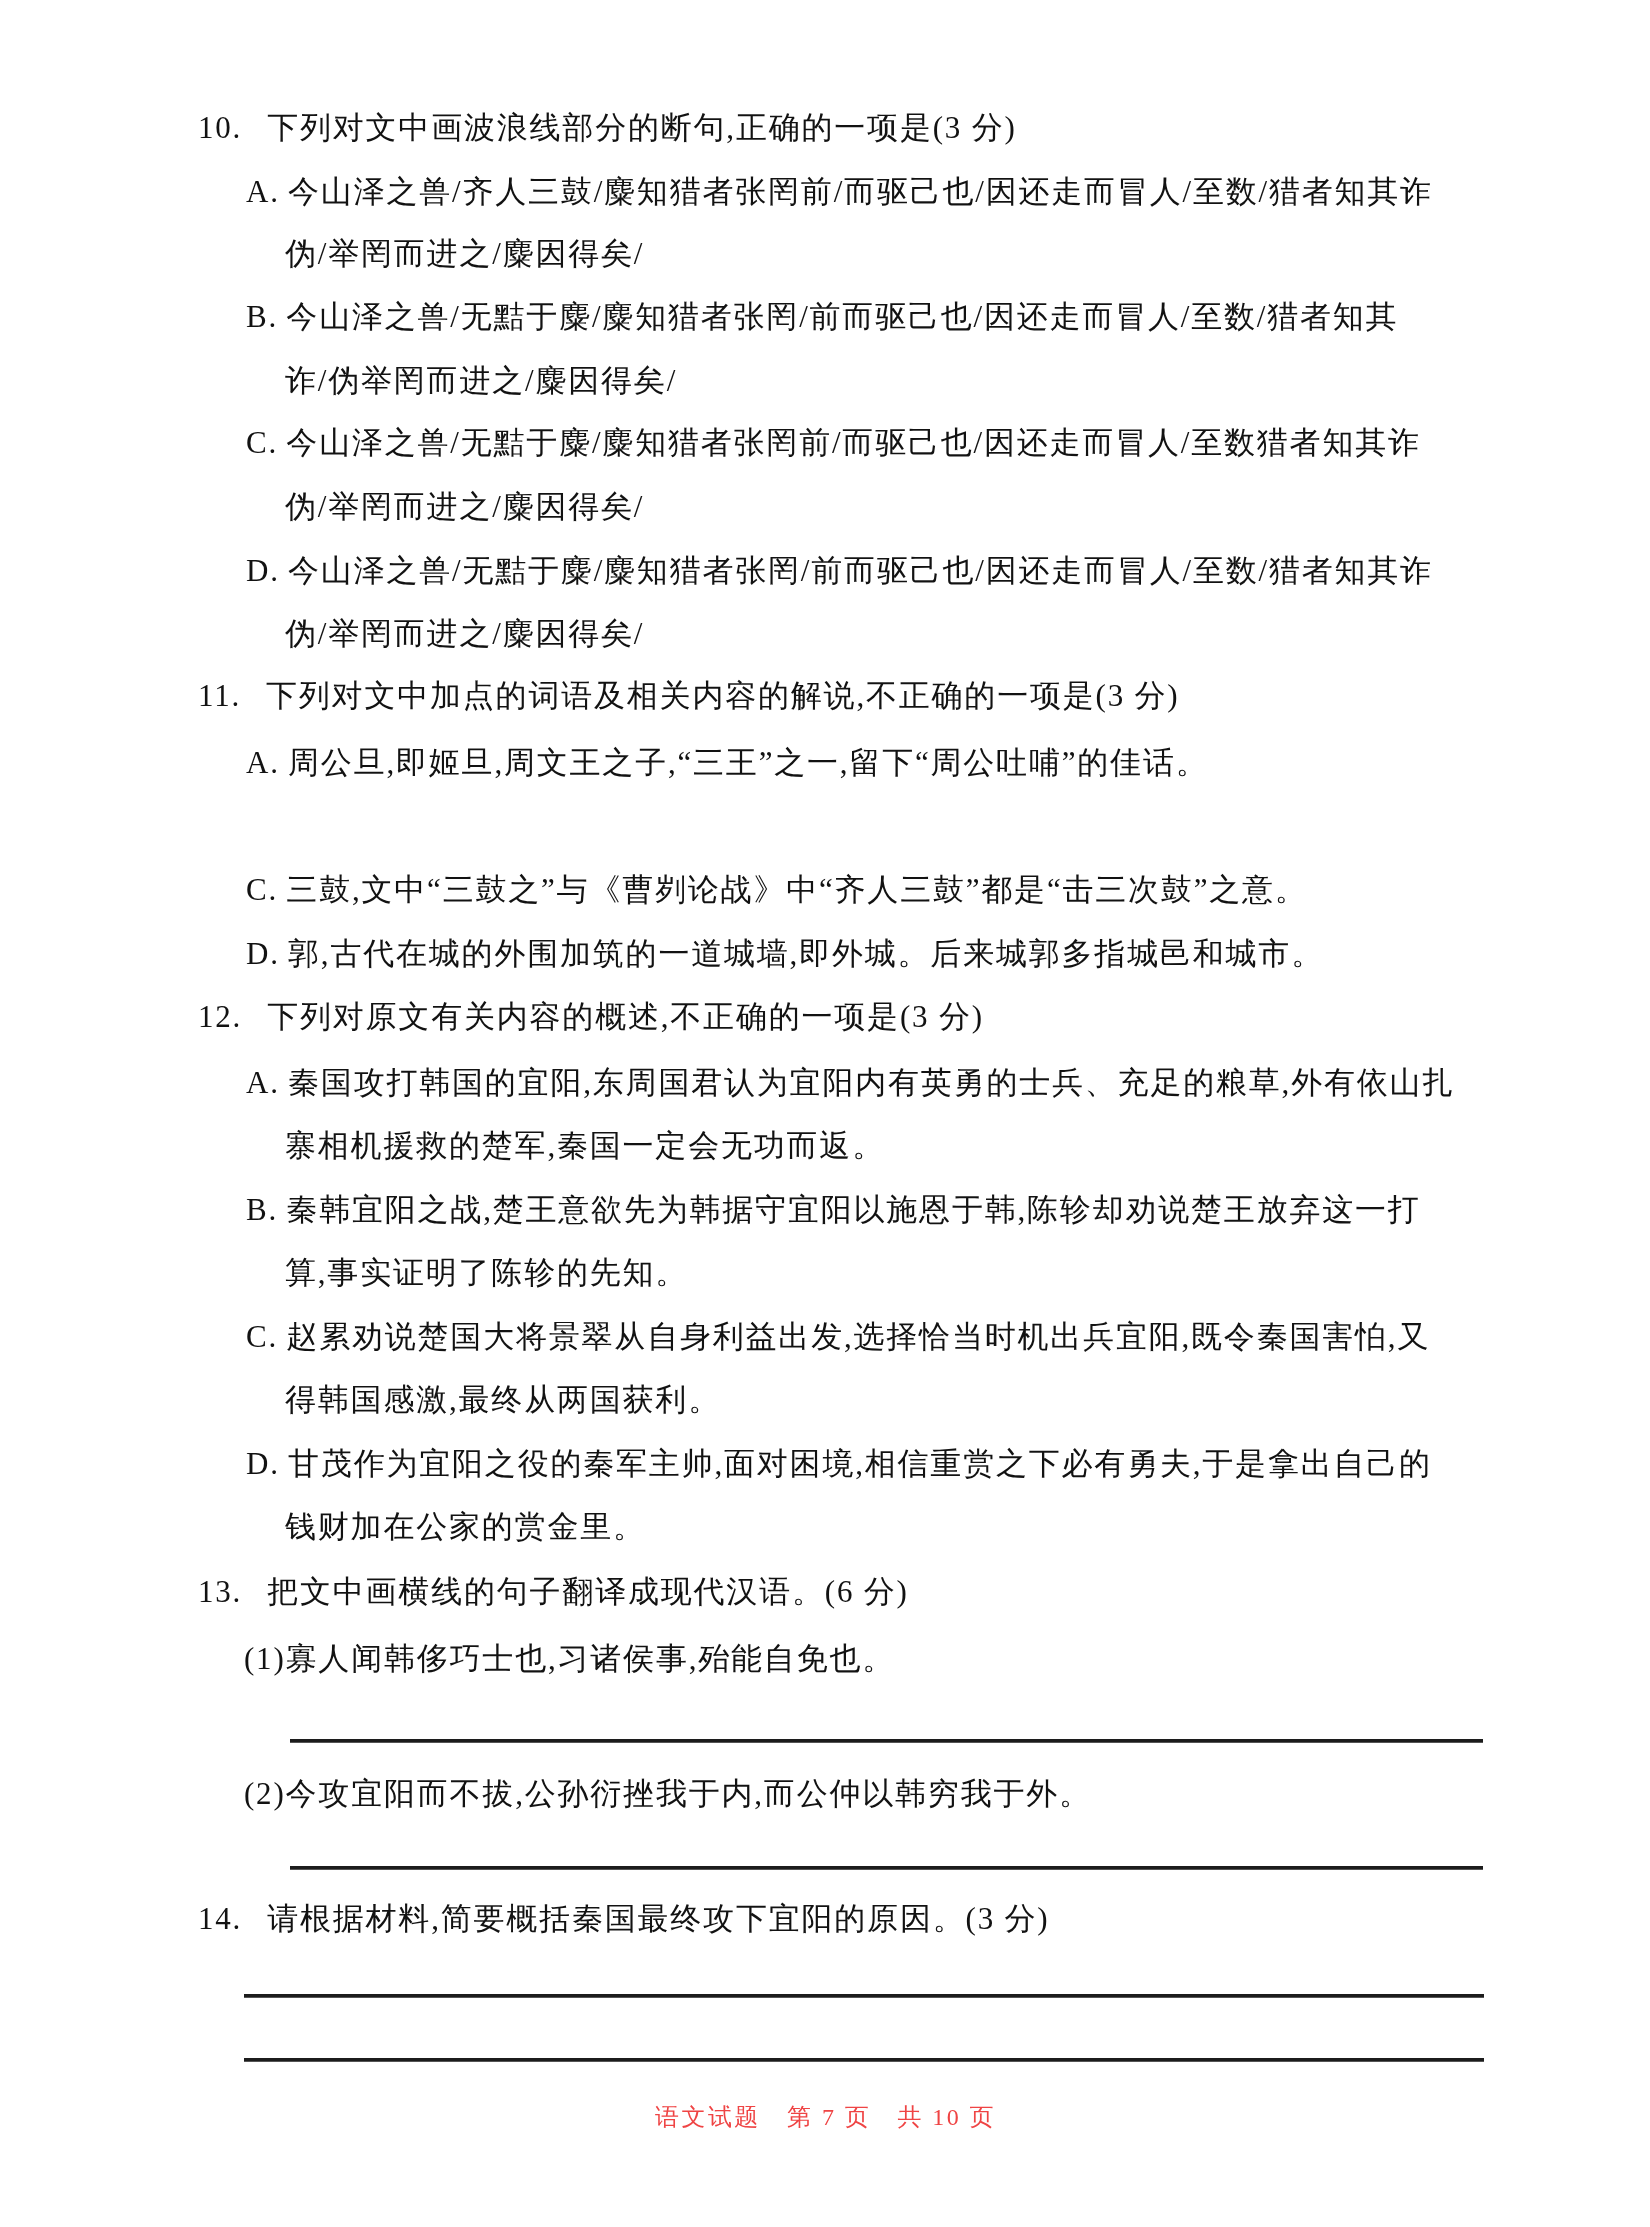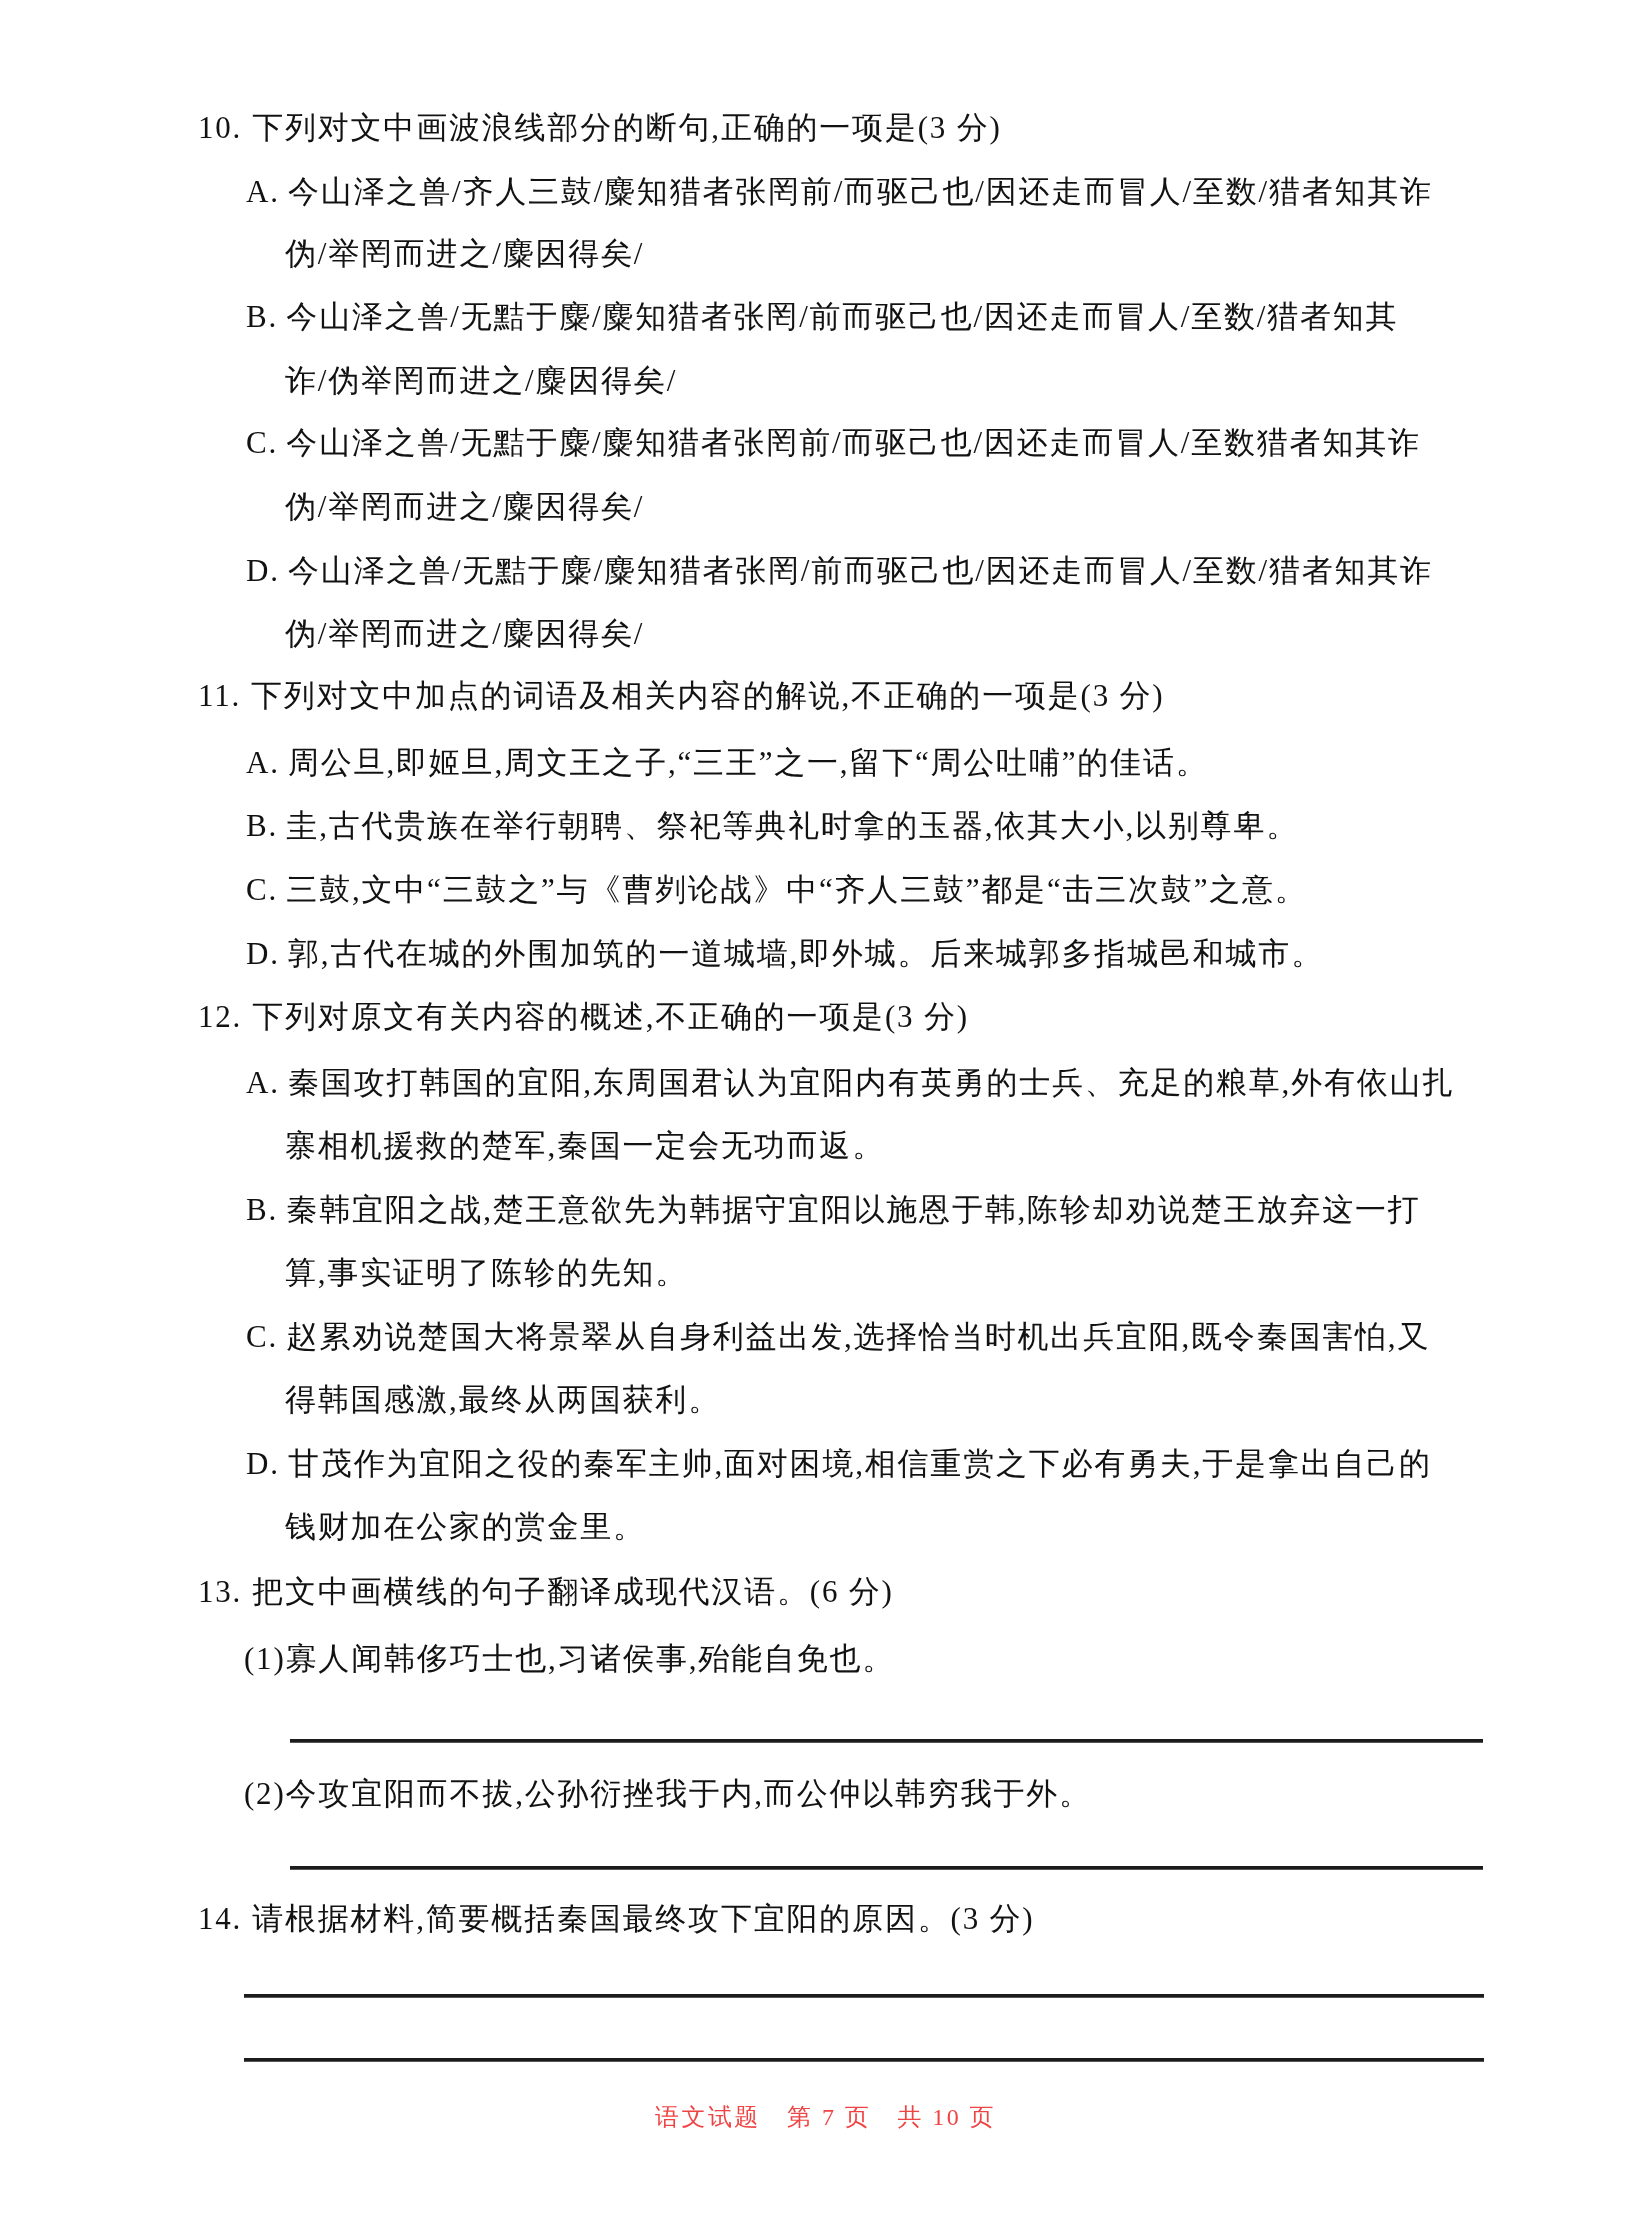--- a/index.html
+++ b/index.html
@@ -16,21 +16,21 @@
     position:absolute;
     font-size:31px;
     line-height:41px;
     letter-spacing:1.8px;
     white-space:nowrap;
   }
   .stem-line{left:198px;}
   .opt-line{left:246px;}
   .cont-line{left:285px;}
   .sub-line{left:244px;}
-  .qnum{display:inline-block;margin-right:10px;}
+  .qnum{display:inline-block;margin-right:25px;}
   .optlabel{display:inline-block;margin-right:8.3px;}
   .rule{
     position:absolute;
     height:3px;
     background:#1c1c1c;
     border-bottom:0.6px solid #555;
   }
   .footer{
     position:absolute;
     left:0;
@@ -79,23 +79,20 @@
     <span class="optlabel">D.</span><span>今山泽之兽/无黠于麋/麋知猎者张罔/前而驱己也/因还走而冒人/至数/猎者知其诈</span>
   </div>
   <div class="line cont-line" style="top:613px">伪/举罔而进之/麋因得矣/</div>
 
   <div class="line stem-line" style="top:675px">
     <span class="qnum">11.</span><span>下列对文中加点的词语及相关内容的解说,不正确的一项是(3 分)</span>
   </div>
   <div class="line opt-line" style="top:742px">
     <span class="optlabel">A.</span><span>周公旦,即姬旦,周文王之子,“三王”之一,留下“周公吐哺”的佳话。</span>
   </div>
-  <div class="line opt-line" style="top:805px">
-    <span class="optlabel">B.</span><span>圭,古代贵族在举行朝聘、祭祀等典礼时拿的玉器,依其大小,以别尊卑。</span>
-  </div>
   <div class="line opt-line" style="top:933px">
     <span class="optlabel">D.</span><span>郭,古代在城的外围加筑的一道城墙,即外城。后来城郭多指城邑和城市。</span>
   </div>
   <div class="line opt-line" style="top:869px">
     <span class="optlabel">C.</span><span>三鼓,文中“三鼓之”与《曹刿论战》中“齐人三鼓”都是“击三次鼓”之意。</span>
   </div>
 
   <div class="line stem-line" style="top:996px">
     <span class="qnum">12.</span><span>下列对原文有关内容的概述,不正确的一项是(3 分)</span>
   </div>

